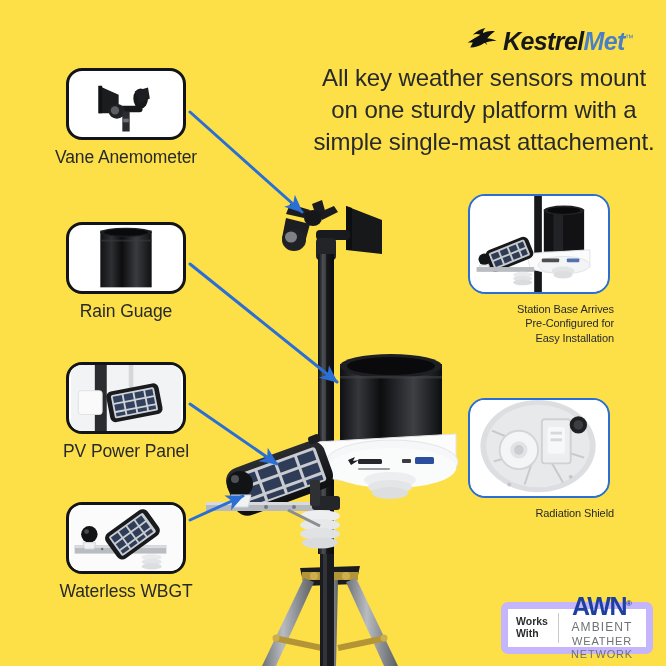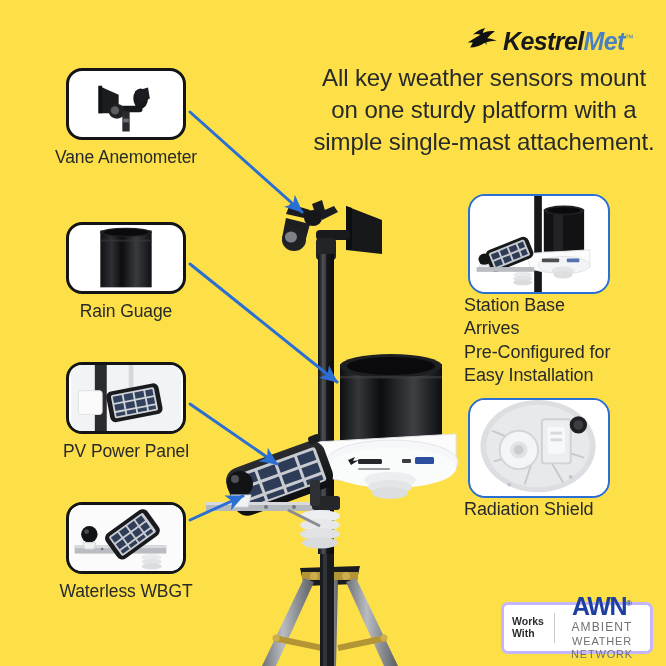--- a/index.html
+++ b/index.html
@@ -103,22 +103,23 @@
     height: 100px;
     margin: 0 auto;
     border: 2px solid #2b6fd4;
     border-radius: 17px;
     background: #ffffff;
     position: relative;
     overflow: hidden;
     box-sizing: border-box;
   }
   .callout-right .cap {
-    text-align: left;
-    font-size: 18px;
+    margin-top: 8px;
+    text-align: right;
+    font-size: 11px;
     line-height: 1.3;
     color: #27292c;
     letter-spacing: -0.1px;
   }
 
   
   #arrows {
     position: absolute;
     left: 0; top: 0;
     width: 666px; height: 666px;
@@ -134,21 +135,21 @@
     height: 486px;
   }
 
   
   #awn-badge {
     position: absolute;
     left: 501px;
     top: 602px;
     width: 152px;
     height: 52px;
-    border: 3px solid #c4b5fd;
+    border: 7px solid #c4b5fd;
     border-radius: 7px;
     background: #ffffff;
     display: flex;
     align-items: center;
     box-sizing: border-box;
     padding: 0 8px;
   }
   #awn-badge .works {
     font-size: 10.5px;
     font-weight: bold;

